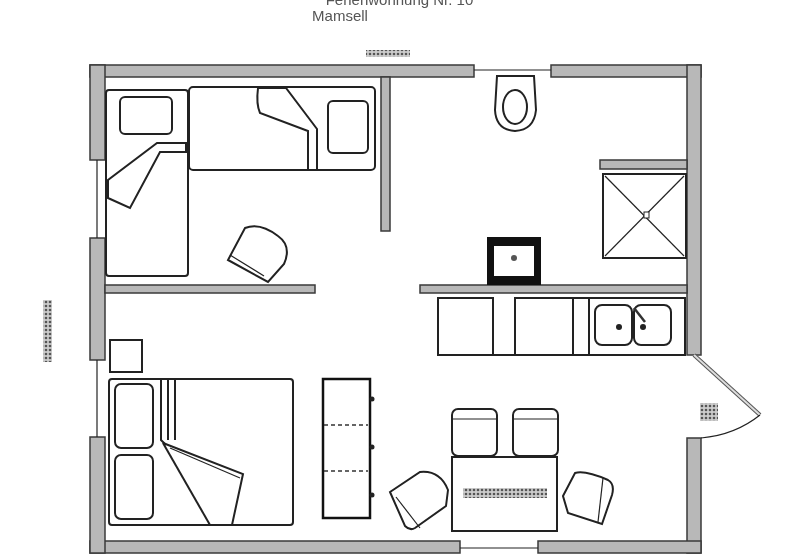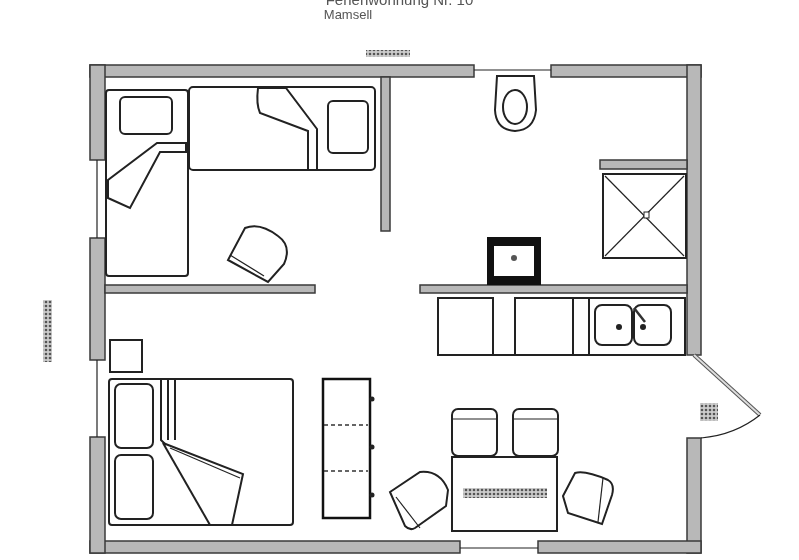--- a/index.html
+++ b/index.html
@@ -1,18 +1,18 @@
 <!DOCTYPE html>
 <html><head>
   <meta charset="utf-8">
   <style>
     html, body { margin: 0; padding: 0; background: #ffffff; }
     body { width: 799px; height: 560px; overflow: hidden; position: relative; font-family: "Liberation Sans", sans-serif; }
     .title-line1 { position: absolute; top: -9px; left: 0; width: 799px; text-align: center; font-size: 15px; color: #555555; filter: blur(0.4px); }
-    .title-line2 { position: absolute; top: 7px; left: 0; width: 680px; text-align: center; font-size: 13px; color: #555555; margin-left: 8px; }
+    .title-line2 { position: absolute; top: 7px; left: 0; width: 680px; text-align: center; font-size: 15px; color: #555555; }
     svg { position: absolute; top: 0; left: 0; }
     .wall { fill: #b8b8b8; stroke: #3a3a3a; stroke-width: 1.5; }
     .f { fill: #ffffff; stroke: #222222; stroke-width: 2; }
     .fl { fill: none; stroke: #222222; stroke-width: 2; }
     .thin { fill: none; stroke: #222222; stroke-width: 1.2; }
     .dash { fill: none; stroke: #333; stroke-width: 1.4; stroke-dasharray: 4 3; }
     .hatch { fill: url(#dots); }
   </style>
 </head>
 <body>

